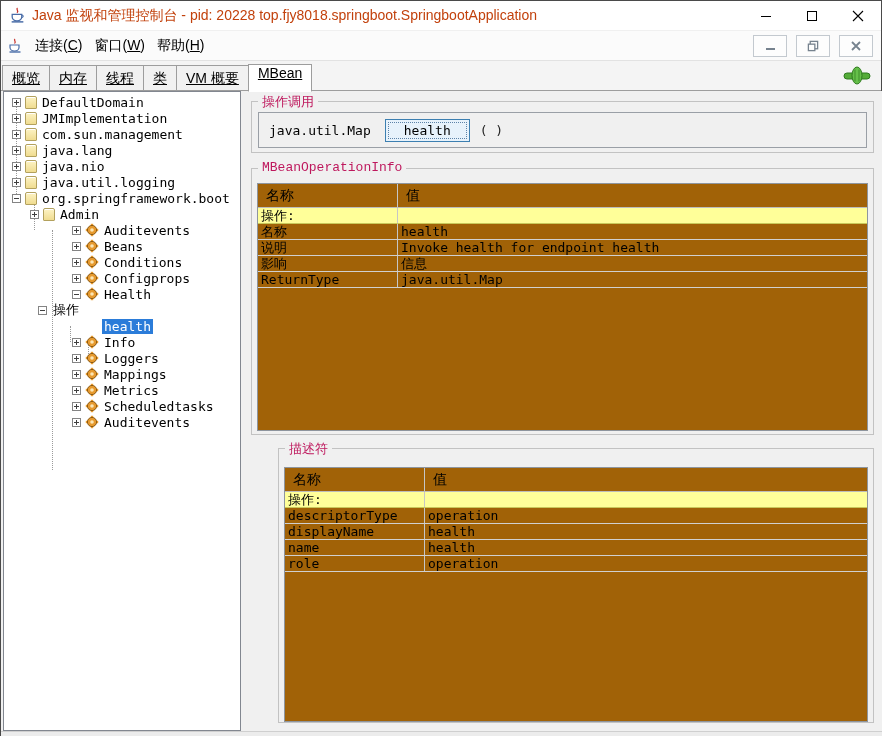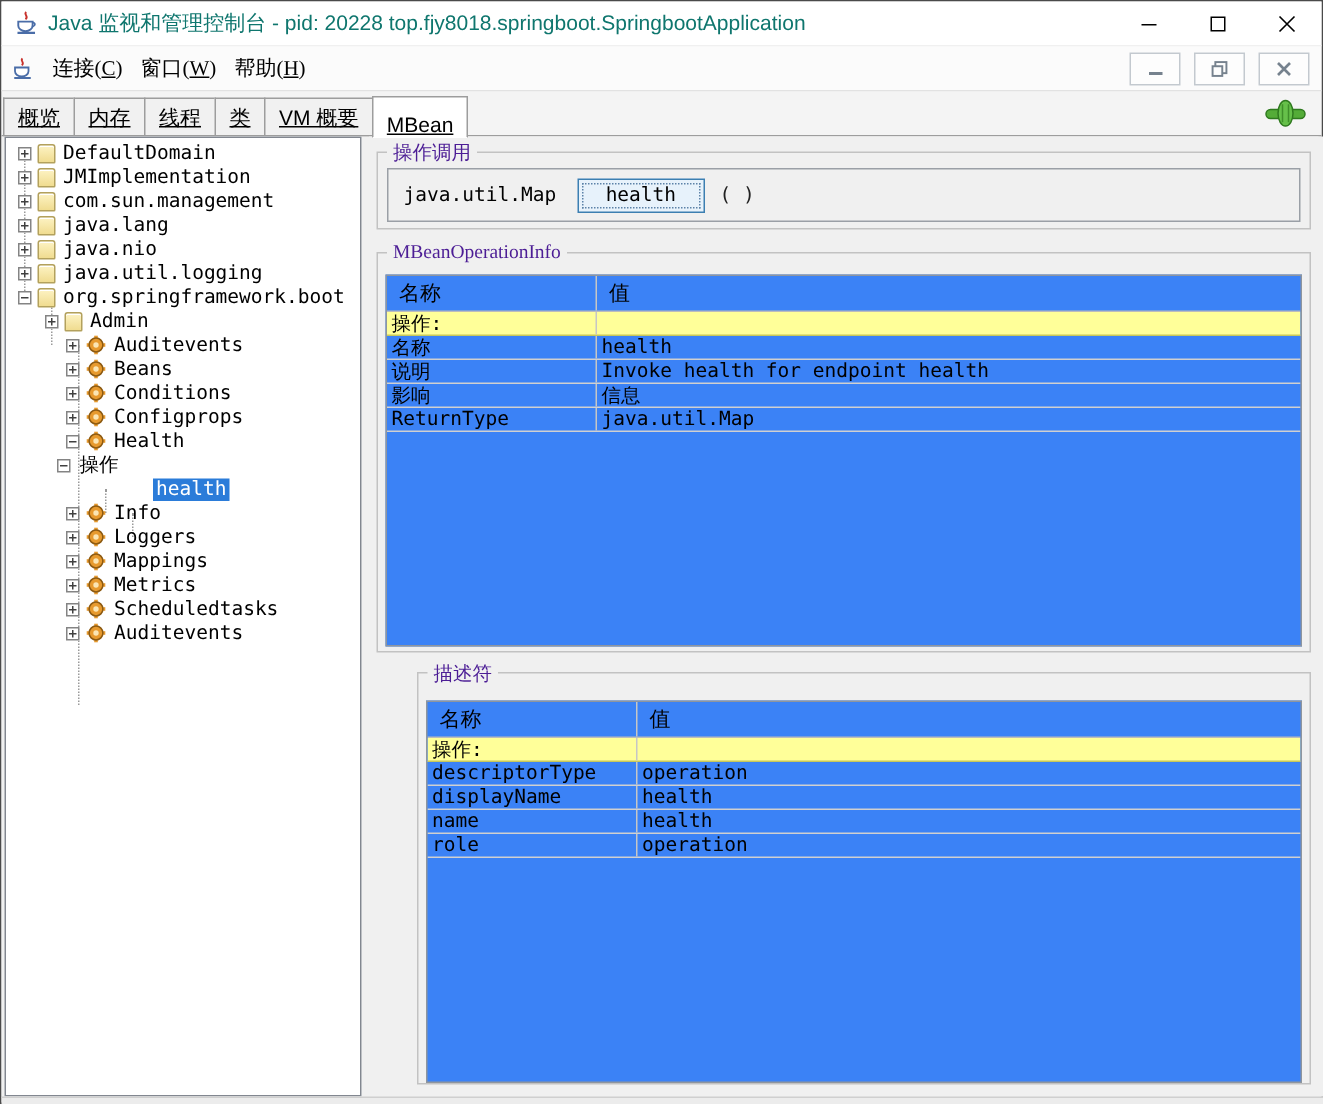--- a/index.html
+++ b/index.html
@@ -3,74 +3,74 @@
 <meta charset="utf-8">
 <style>
   * { margin:0; padding:0; box-sizing:border-box; }
   html,body { width:882px; height:736px; }
   body { font-family:"Liberation Sans", sans-serif; background:#f0f0f0; overflow:hidden; }
   #window { position:relative; width:882px; height:736px; background:#f0f0f0; border:1px solid #4a4a4a; }
 
   
   .titlebar { position:absolute; left:0; top:0; width:100%; height:30px; background:#ffffff; display:flex; align-items:center; border-bottom:1px solid #f0f0f0; }
   .titlebar .app-icon { margin:0 6px 0 8px; width:17px; height:17px; flex:none; }
-  .title-text { font-size:14px; color:#0f766e; white-space:nowrap; }
+  .title-text { font-size:14px; color:#c2410c; white-space:nowrap; }
   .win-controls { position:absolute; right:0; top:0; height:30px; display:flex; }
   .wc { width:46px; height:30px; display:flex; align-items:center; justify-content:center; }
   .glyph-min { width:10px; height:0; border-top:1px solid #000; }
   .glyph-max { width:10px; height:10px; border:1px solid #000; }
 
   
-  .menubar { position:absolute; left:0; top:30px; width:100%; height:30px; background:#fbfbfb; display:flex; align-items:center; border-bottom:1px solid #e2e2e2;font-family:Liberation Serif, serif; }
+  .menubar { position:absolute; left:0; top:30px; width:100%; height:30px; background:#fbfbfb; display:flex; align-items:center; border-bottom:1px solid #e2e2e2; }
   .menubar .app-icon { margin:0 6px 0 6px; width:16px; height:16px; flex:none; }
   .menu-item { font-size:14px; color:#000; padding:3px 6px; white-space:nowrap; }
   .menu-item .mn { text-decoration:underline; }
   .iframe-controls { position:absolute; right:8px; top:4px; display:flex; gap:9px; }
   .ifb { width:34px; height:22px; background:#fdfdfd; border:1px solid #c3c9cf; display:flex; align-items:center; justify-content:center; }
   .if-min { width:9px; height:0; border-top:2px solid #76828e; margin-top:6px; }
 
   
   .tabbar { position:absolute; left:0; top:60px; width:100%; height:30px; background:#f4f4f4; }
   .tabstrip { position:absolute; left:1px; bottom:0; display:flex; align-items:flex-end; height:28px;text-decoration:underline; }
   .tab { font-size:14px; color:#000; background:#f1f1f1; border:1px solid #9d9d9d; border-right:none; padding:4px 9px 4px 9px; height:26px; white-space:nowrap; }
   .tab:last-child { border-right:1px solid #9d9d9d; }
-  .tab.selected { background:#ffffff; height:28px; padding-top:10px; border-right:1px solid #9d9d9d; position:relative; z-index:2; }
+  .tab.selected { background:#ffffff; height:28px; padding-top:0; border-right:1px solid #9d9d9d; position:relative; z-index:2; }
   .tabbar::after { content:""; position:absolute; left:0; right:0; bottom:0; height:1px; background:#9d9d9d; }
   .tab.selected { margin-bottom:-1px; border-bottom:1px solid #fff; }
   .plug-wrap { position:absolute; right:10px; top:5px; }
 
   
   .content { position:absolute; left:0; top:90px; width:882px; height:640px; background:#f0f0f0; }
   .bottom-strip { position:absolute; left:0; top:730px; width:882px; height:6px; background:#ececec; border-top:1px solid #cfcfcf; }
 
   
   .tree-panel { position:absolute; left:2px; top:0; width:238px; height:640px; background:#ffffff; border:1px solid #828790; overflow:hidden; padding-top:2px; }
   .trow { display:flex; align-items:center; height:16px; font-family:"DejaVu Sans Mono", monospace; font-size:13px; color:#000; white-space:nowrap; position:relative; z-index:1; }
-  .l0 { padding-left:8px;align-items:center; } .l1 { padding-left:26px; } .l2 { padding-left:40px; } .l3 { padding-left:34px; } .l4 { padding-left:98px; }
+  .l0 { padding-left:8px;align-items:center; } .l1 { padding-left:26px; } .l2 { padding-left:68px; } .l3 { padding-left:34px; } .l4 { padding-left:98px; }
   .expand { width:9px; height:9px; border:1px solid #848484; background:#fff; position:relative; flex:none; margin-right:4px; }
   .expand::before { content:""; position:absolute; left:1px; right:1px; top:3px; height:1px; background:#404040; }
   .expand.plus::after { content:""; position:absolute; top:1px; bottom:1px; left:3px; width:1px; background:#404040; }
   .ticon { flex:none; margin-right:3px; }
   .icon-folder { width:12px; height:13px; background:linear-gradient(180deg,#fdf3c4,#f0dc90); border:1px solid #b3a15d; border-radius:2px 2px 1px 1px; box-shadow:inset 0 1px 0 #ffffff; }
   .tlabel { padding:0 2px; }
   .tlabel.sel { background:#2b7cd9; color:#fff; }
   .vline { position:absolute; width:0; border-left:1px dotted #9a9a9a; z-index:0; }
 
   
   .right-panel { position:absolute; left:245px; top:0; width:633px; height:640px; background:#f0f0f0; }
   .group { position:absolute; border:1px solid #c2c2c2; }
-  .gtitle { position:absolute; top:-9px; left:6px; background:#f0f0f0; padding:0 4px; font-family:Liberation Serif, serif; font-size:13px; color:#4c1d95; white-space:nowrap; }
+  .gtitle { position:absolute; top:-9px; left:6px; background:#f0f0f0; padding:0 4px; font-family:Liberation Mono, monospace; font-size:13px; color:#be185d; white-space:nowrap; }
   .g1 { top:10px; left:5px; right:5px; height:52px; }
   .op-inner { position:absolute; top:10px; left:6px; right:6px; height:36px; border:1px solid #9a9fa6; display:flex; align-items:center; padding-left:10px; background:#f0f0f0; }
   .rettype { font-family:"DejaVu Sans Mono", monospace; font-size:13px; color:#000; margin-right:14px; }
   .op-btn { font-family:"DejaVu Sans Mono", monospace; font-size:13px; color:#000; background:#e7f2fb; border:1px solid #3c7fb1; outline:1px dotted #5c82a8; outline-offset:-4px; padding:3px 18px; cursor:default; }
   .params { font-family:"DejaVu Sans Mono", monospace; font-size:13px; color:#222; margin-left:10px; }
   .g2 { top:77px; left:5px; right:5px; height:267px; }
   .g3 { top:357px; left:5px; right:5px; height:275px;margin-left:27px; }
-  .tablewrap { position:absolute; left:5px; right:5px; background:#3b82f6; border:1px solid #8e959e; overflow:hidden; }
+  .tablewrap { position:absolute; left:5px; right:5px; background:#a16207; border:1px solid #8e959e; overflow:hidden; }
   .g2 .tablewrap { top:14px; bottom:3px; }
   .g3 .tablewrap { top:18px; bottom:0; }
   .thead { display:flex; height:24px; border-bottom:1px solid #bcbcbc; }
   .th { font-size:14px; color:#000; display:flex; align-items:center; padding-left:8px; font-family:"DejaVu Sans Mono", monospace; }
   .c1 { width:140px; flex:none; border-right:1px solid #c6c6c6; }
   .c2 { flex:1; }
   .trow2 { display:flex; height:16px; border-bottom:1px solid #d0d0d0; }
   .trow2 .td { font-family:"DejaVu Sans Mono", monospace; font-size:13px; color:#000; display:flex; align-items:center; padding-left:3px; white-space:nowrap; overflow:hidden; }
   .trow2.hl { background:#ffff99; border-bottom:1px solid #c8c85a; }
 </style>

